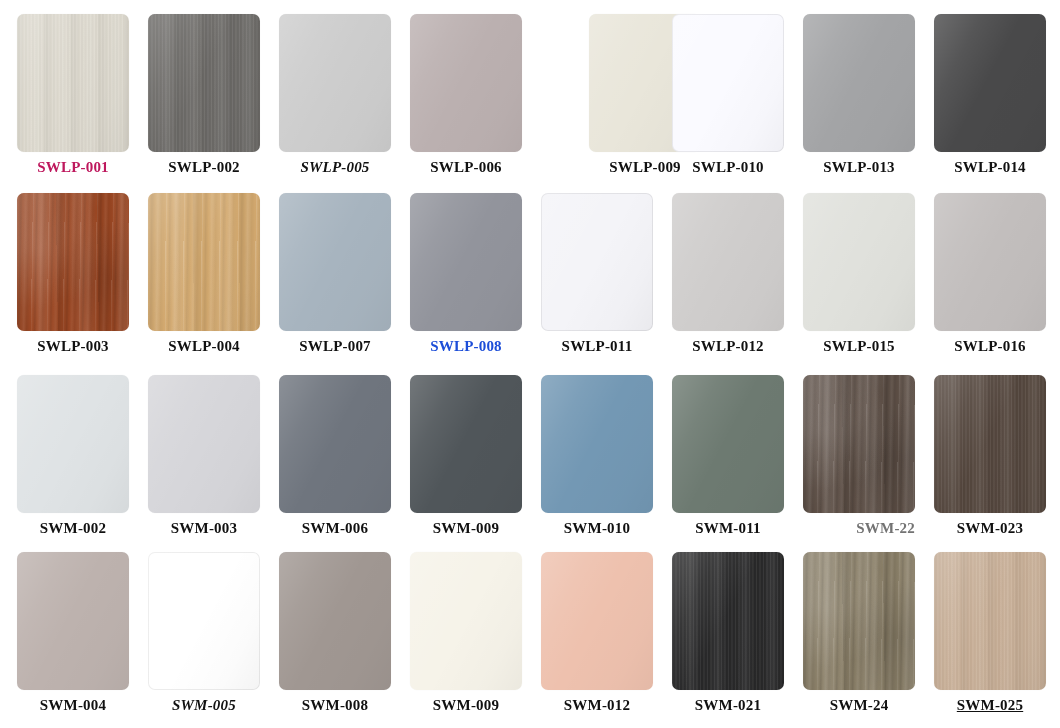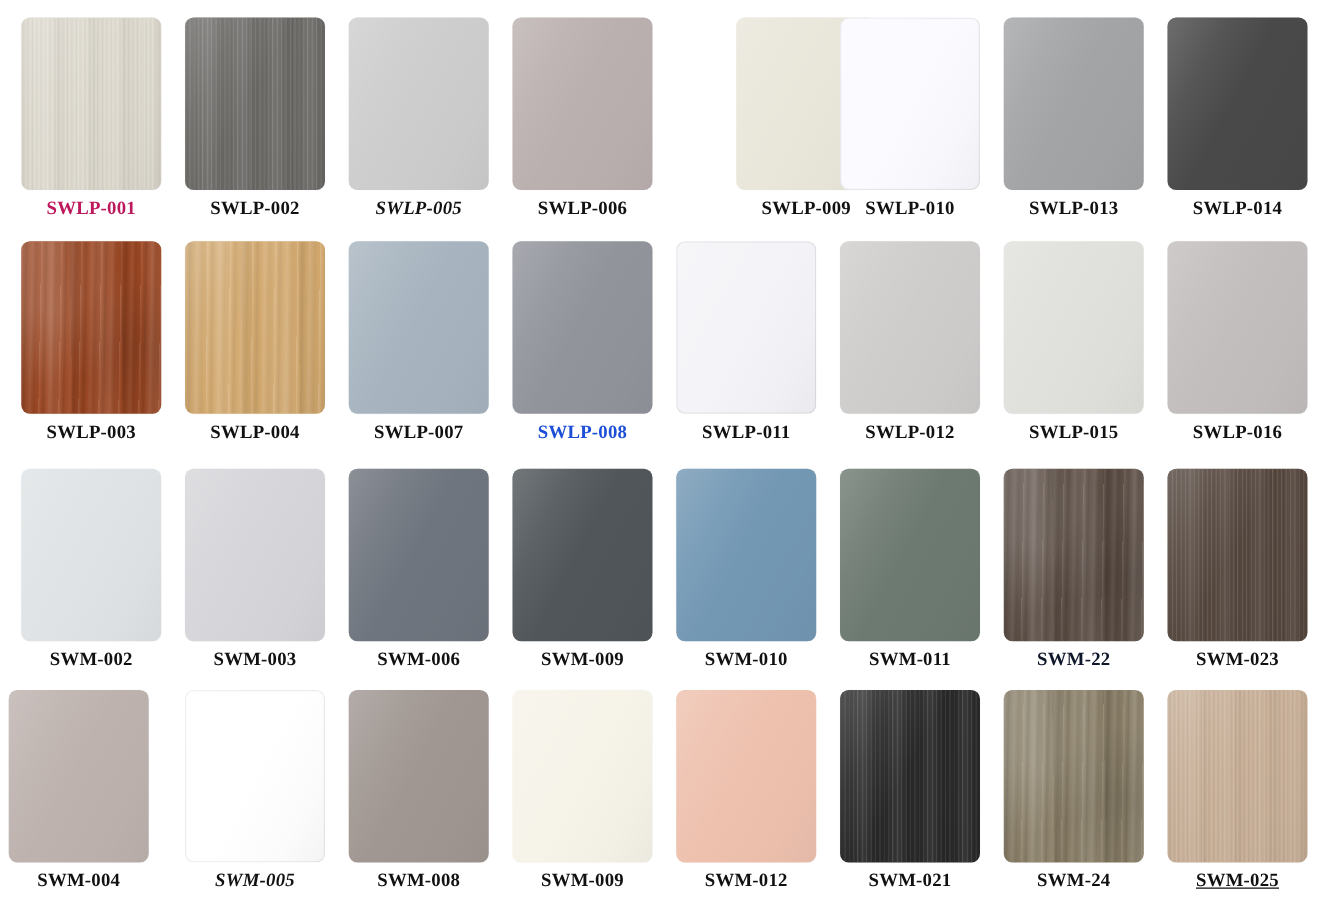--- a/index.html
+++ b/index.html
@@ -307,32 +307,32 @@
           <div class="chip-grain"></div>
           <div class="chip-sheen"></div>
         </div>
         <div class="swatch-label" style="width: 112px; color: rgb(17, 17, 17);">SWM-011</div>
       </div>
       <div class="swatch-cell" style="left: 803px;">
         <div class="swatch-chip grain-wood" style="width: 112px; height: 138px; background-color: rgb(93, 79, 70);">
           <div class="chip-grain"></div>
           <div class="chip-sheen"></div>
         </div>
-        <div class="swatch-label" style="width: 112px; color: #0f172a;">SWM-22</div>
+        <div class="swatch-label" style="width: 112px; color: #737373; text-align: right;">SWM-22</div>
       </div>
       <div class="swatch-cell" style="left: 934px;">
         <div class="swatch-chip grain-fine" style="width: 112px; height: 138px; background-color: rgb(86, 72, 63);">
           <div class="chip-grain"></div>
           <div class="chip-sheen"></div>
         </div>
         <div class="swatch-label" style="width: 112px; color: rgb(17, 17, 17);">SWM-023</div>
       </div>
     </div>
     <div class="swatch-row" style="top: 552px;">
-      <div class="swatch-cell" style="left: 7px;">
+      <div class="swatch-cell" style="left: 17px;">
         <div class="swatch-chip" style="width: 112px; height: 138px; background-color: rgb(189, 178, 174);">
           <div class="chip-grain"></div>
           <div class="chip-sheen"></div>
         </div>
         <div class="swatch-label" style="width: 112px; color: rgb(17, 17, 17);">SWM-004</div>
       </div>
       <div class="swatch-cell" style="left: 148px;">
         <div class="swatch-chip chip-outline" style="width: 112px; height: 138px; background-color: rgb(255, 255, 255);">
           <div class="chip-grain"></div>
           <div class="chip-sheen"></div>

